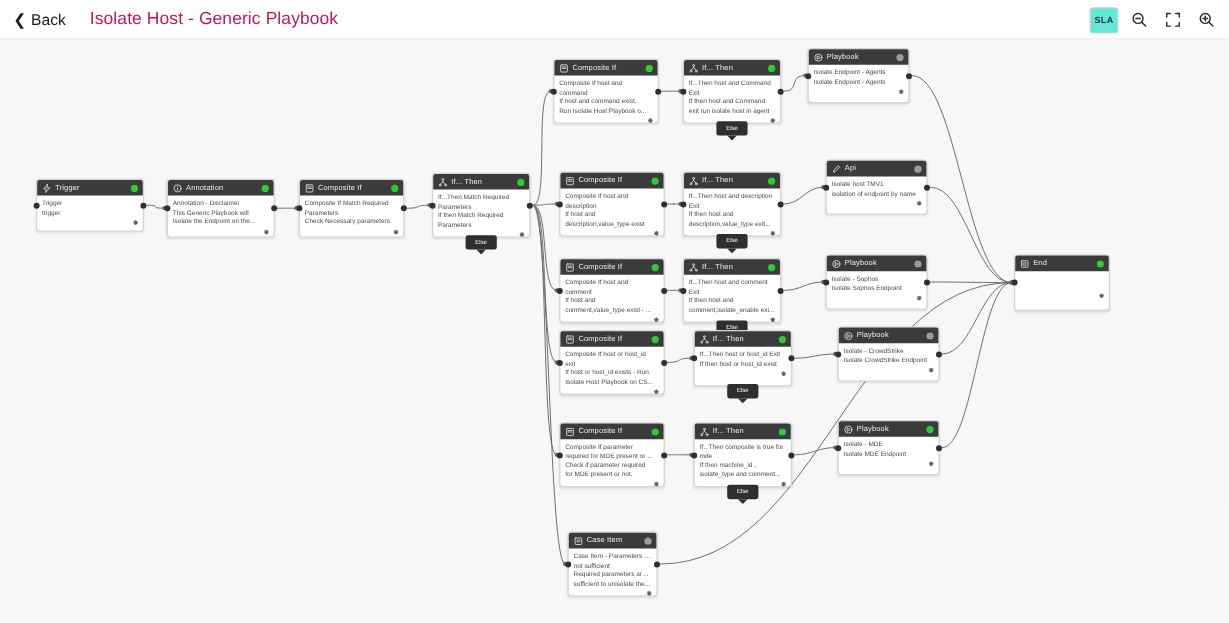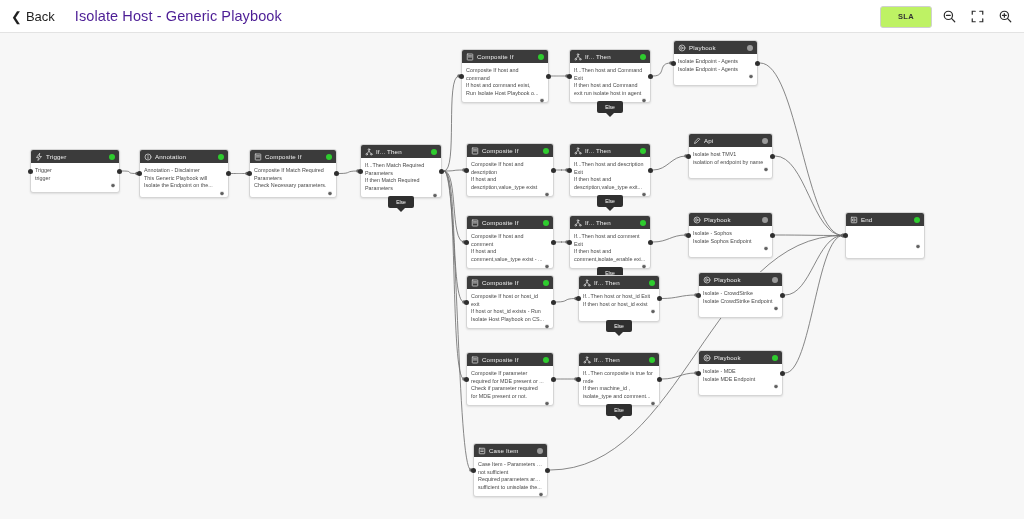--- a/index.html
+++ b/index.html
@@ -22,36 +22,36 @@
   }
   .back-btn {
     display: flex; align-items: center; gap: 4px;
     margin-left: 11px; cursor: pointer;
     color: #1f1f1f;
   }
   .back-chevron { font-size: 13px; line-height: 1; color: #1f1f1f; }
   .back-label { font-size: 13px; color: #1f1f1f; }
   .page-title {
     margin-left: 20px;
-    font-size: 14.5px; color: #4c1d95; letter-spacing: .1px;
+    font-size: 14.5px; color: #be185d; letter-spacing: .1px;
   }
   .mode-title {
     position: absolute; left: 0; right: 0;
     text-align: center;
     font-size: 15px; color: #111;
     pointer-events: none;
   }
   .header-right {
     position: absolute; right: 8px; top: 0; height: 33px;
     display: flex; align-items: center; gap: 6px;
   }
   .sla-btn {
-    width: 52px; height: 22px;
+    width: 24px; height: 22px;
     border: 1px solid #d0d0d0; border-radius: 3px;
-    background: #bef264;
+    background: #5eead4;
     font-size: 7.5px; font-weight: bold; color: #333;
     display: flex; align-items: center; justify-content: center;
     cursor: pointer; letter-spacing: .3px;
   }
   .icon-btn {
     width: 22px; height: 22px;
     display: flex; align-items: center; justify-content: center;
     cursor: pointer; color: #2b2b2b;
   }
   .icon-btn svg { display: block; }

